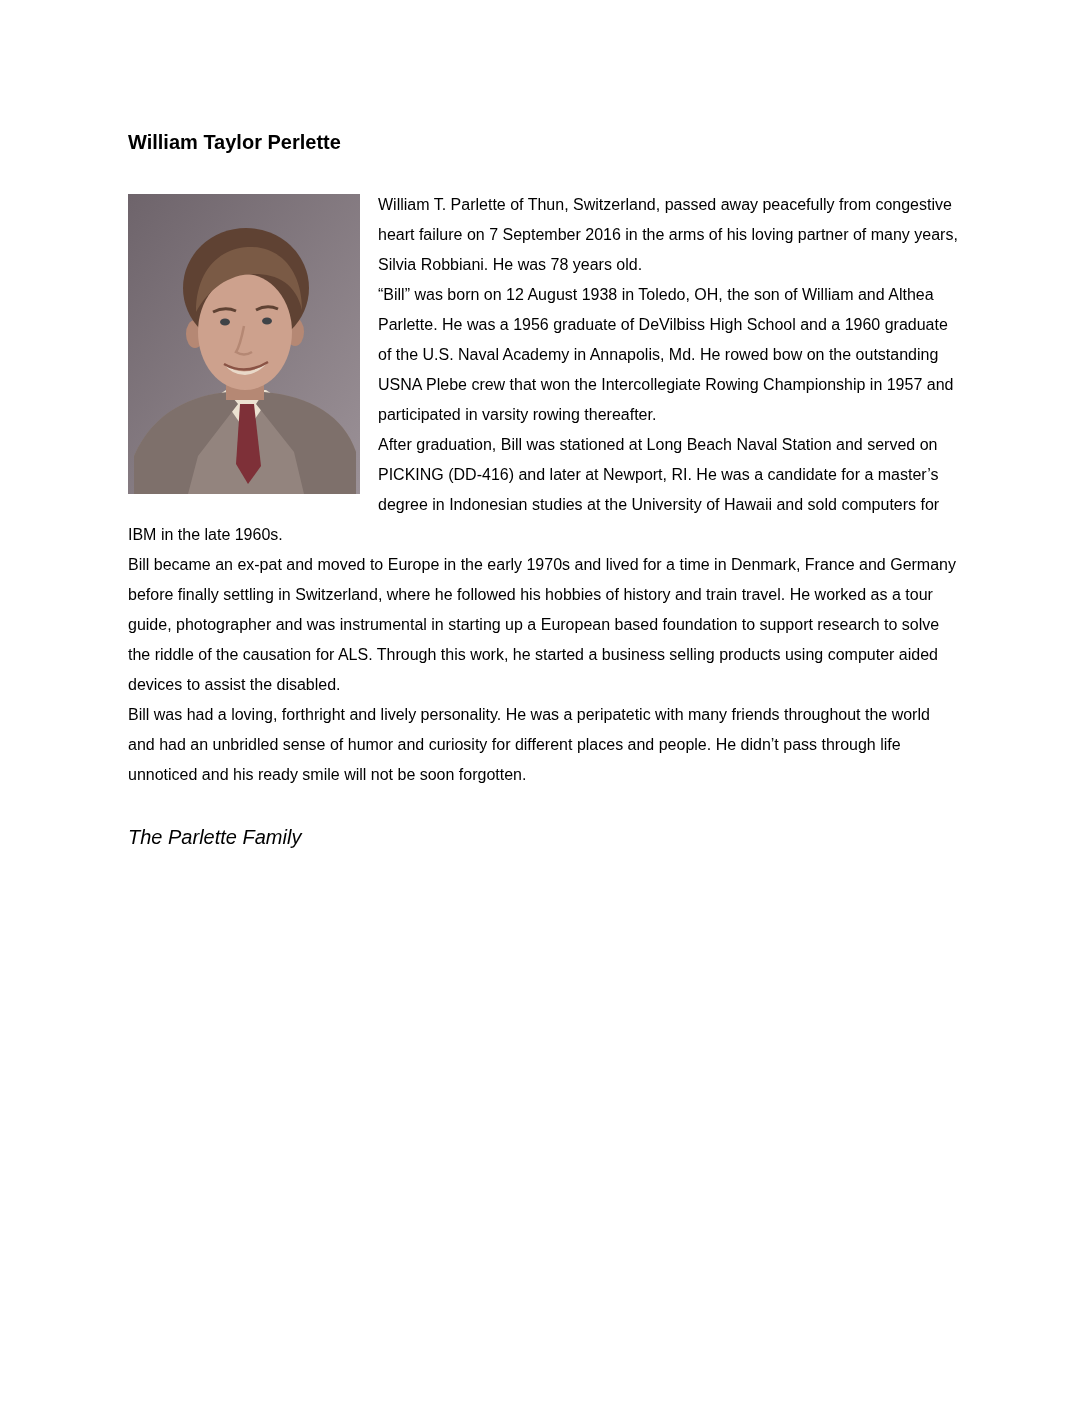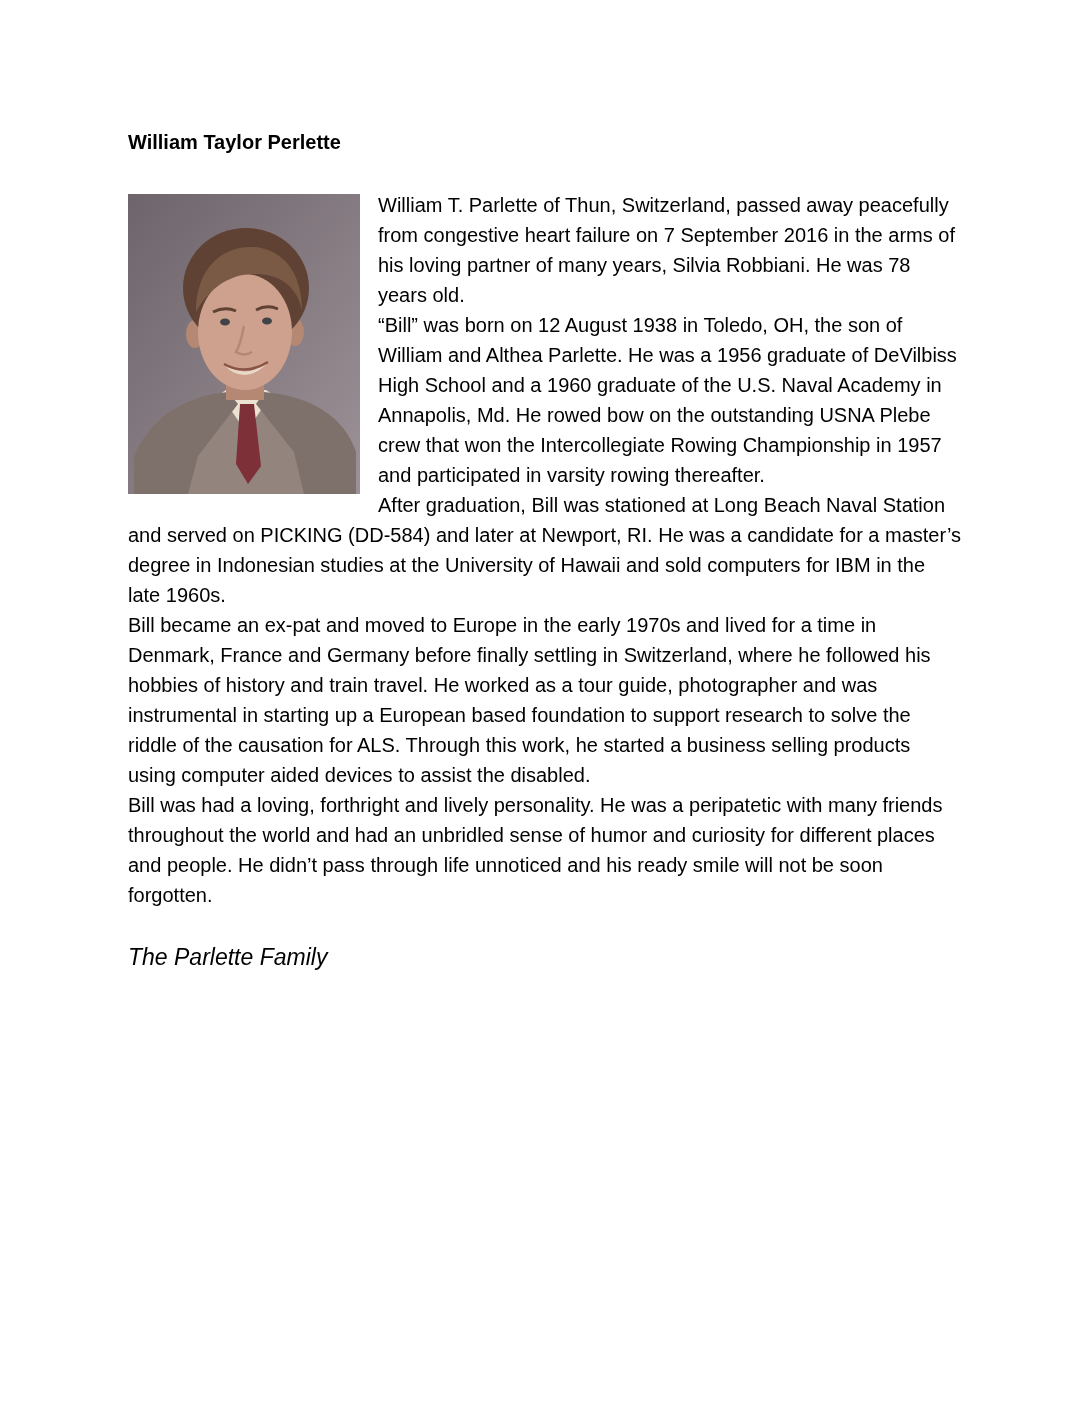--- a/index.html
+++ b/index.html
@@ -34,28 +34,28 @@
     width: 232px;
     height: 300px;
     margin: 4px 18px 8px 0;
   }
   .photo-wrap svg {
     display: block;
     width: 232px;
     height: 300px;
   }
   .para {
-    font-size: 20px;
+    font-size: 16px;
     line-height: 30px;
     margin: 0;
   }
   .signature {
     margin-top: 32px;
     font-style: italic;
-    font-size: 23px;
+    font-size: 20px;
     line-height: 30px;
   }
 </style>
 </head>
 <body>
 
 <div class="page">
   <div class="inner">
 
     <h1 class="title">William Taylor Perlette</h1>
@@ -99,21 +99,21 @@
 
         <path d="M 116,132 Q 112,152 108,158 Q 116,163 124,158" stroke-width="2.5" fill="none" stroke="#b58874"></path>
 
         <path d="M 96,170 Q 117,186 140,168 Q 130,180 117,181 Q 104,181 96,170 Z" fill="#e9d9c9"></path>
         <path d="M 96,170 Q 117,182 140,168" stroke-width="2.5" fill="none" stroke="#8a5345"></path>
       </svg>
     </div>
 
     <div class="para">William T. Parlette of Thun, Switzerland, passed away peacefully from congestive heart failure on 7 September 2016 in the arms of his loving partner of many years, Silvia Robbiani. He was 78 years old.</div>
     <div class="para">“Bill” was born on 12 August 1938 in Toledo, OH, the son of William and Althea Parlette. He was a 1956 graduate of DeVilbiss High School and a 1960 graduate of the U.S. Naval Academy in Annapolis, Md. He rowed bow on the outstanding USNA Plebe crew that won the Intercollegiate Rowing Championship in 1957 and participated in varsity rowing thereafter.</div>
-    <div class="para">After graduation, Bill was stationed at Long Beach Naval Station and served on PICKING (DD-584) and later at Newport, RI. He was a candidate for a master’s degree in Indonesian studies at the University of Hawaii and sold computers for IBM in the late 1960s.</div>
+    <div class="para">After graduation, Bill was stationed at Long Beach Naval Station and served on PICKING (DD-416) and later at Newport, RI. He was a candidate for a master’s degree in Indonesian studies at the University of Hawaii and sold computers for IBM in the late 1960s.</div>
     <div class="para">Bill became an ex-pat and moved to Europe in the early 1970s and lived for a time in Denmark, France and Germany before finally settling in Switzerland, where he followed his hobbies of history and train travel. He worked as a tour guide, photographer and was instrumental in starting up a European based foundation to support research to solve the riddle of the causation for ALS. Through this work, he started a business selling products using computer aided devices to assist the disabled.</div>
     <div class="para">Bill was had a loving, forthright and lively personality. He was a peripatetic with many friends throughout the world and had an unbridled sense of humor and curiosity for different places and people. He didn’t pass through life unnoticed and his ready smile will not be soon forgotten.</div>
 
     <div class="signature">
       <div>The Parlette Family</div>
     </div>
 
   </div>
 </div>
 

